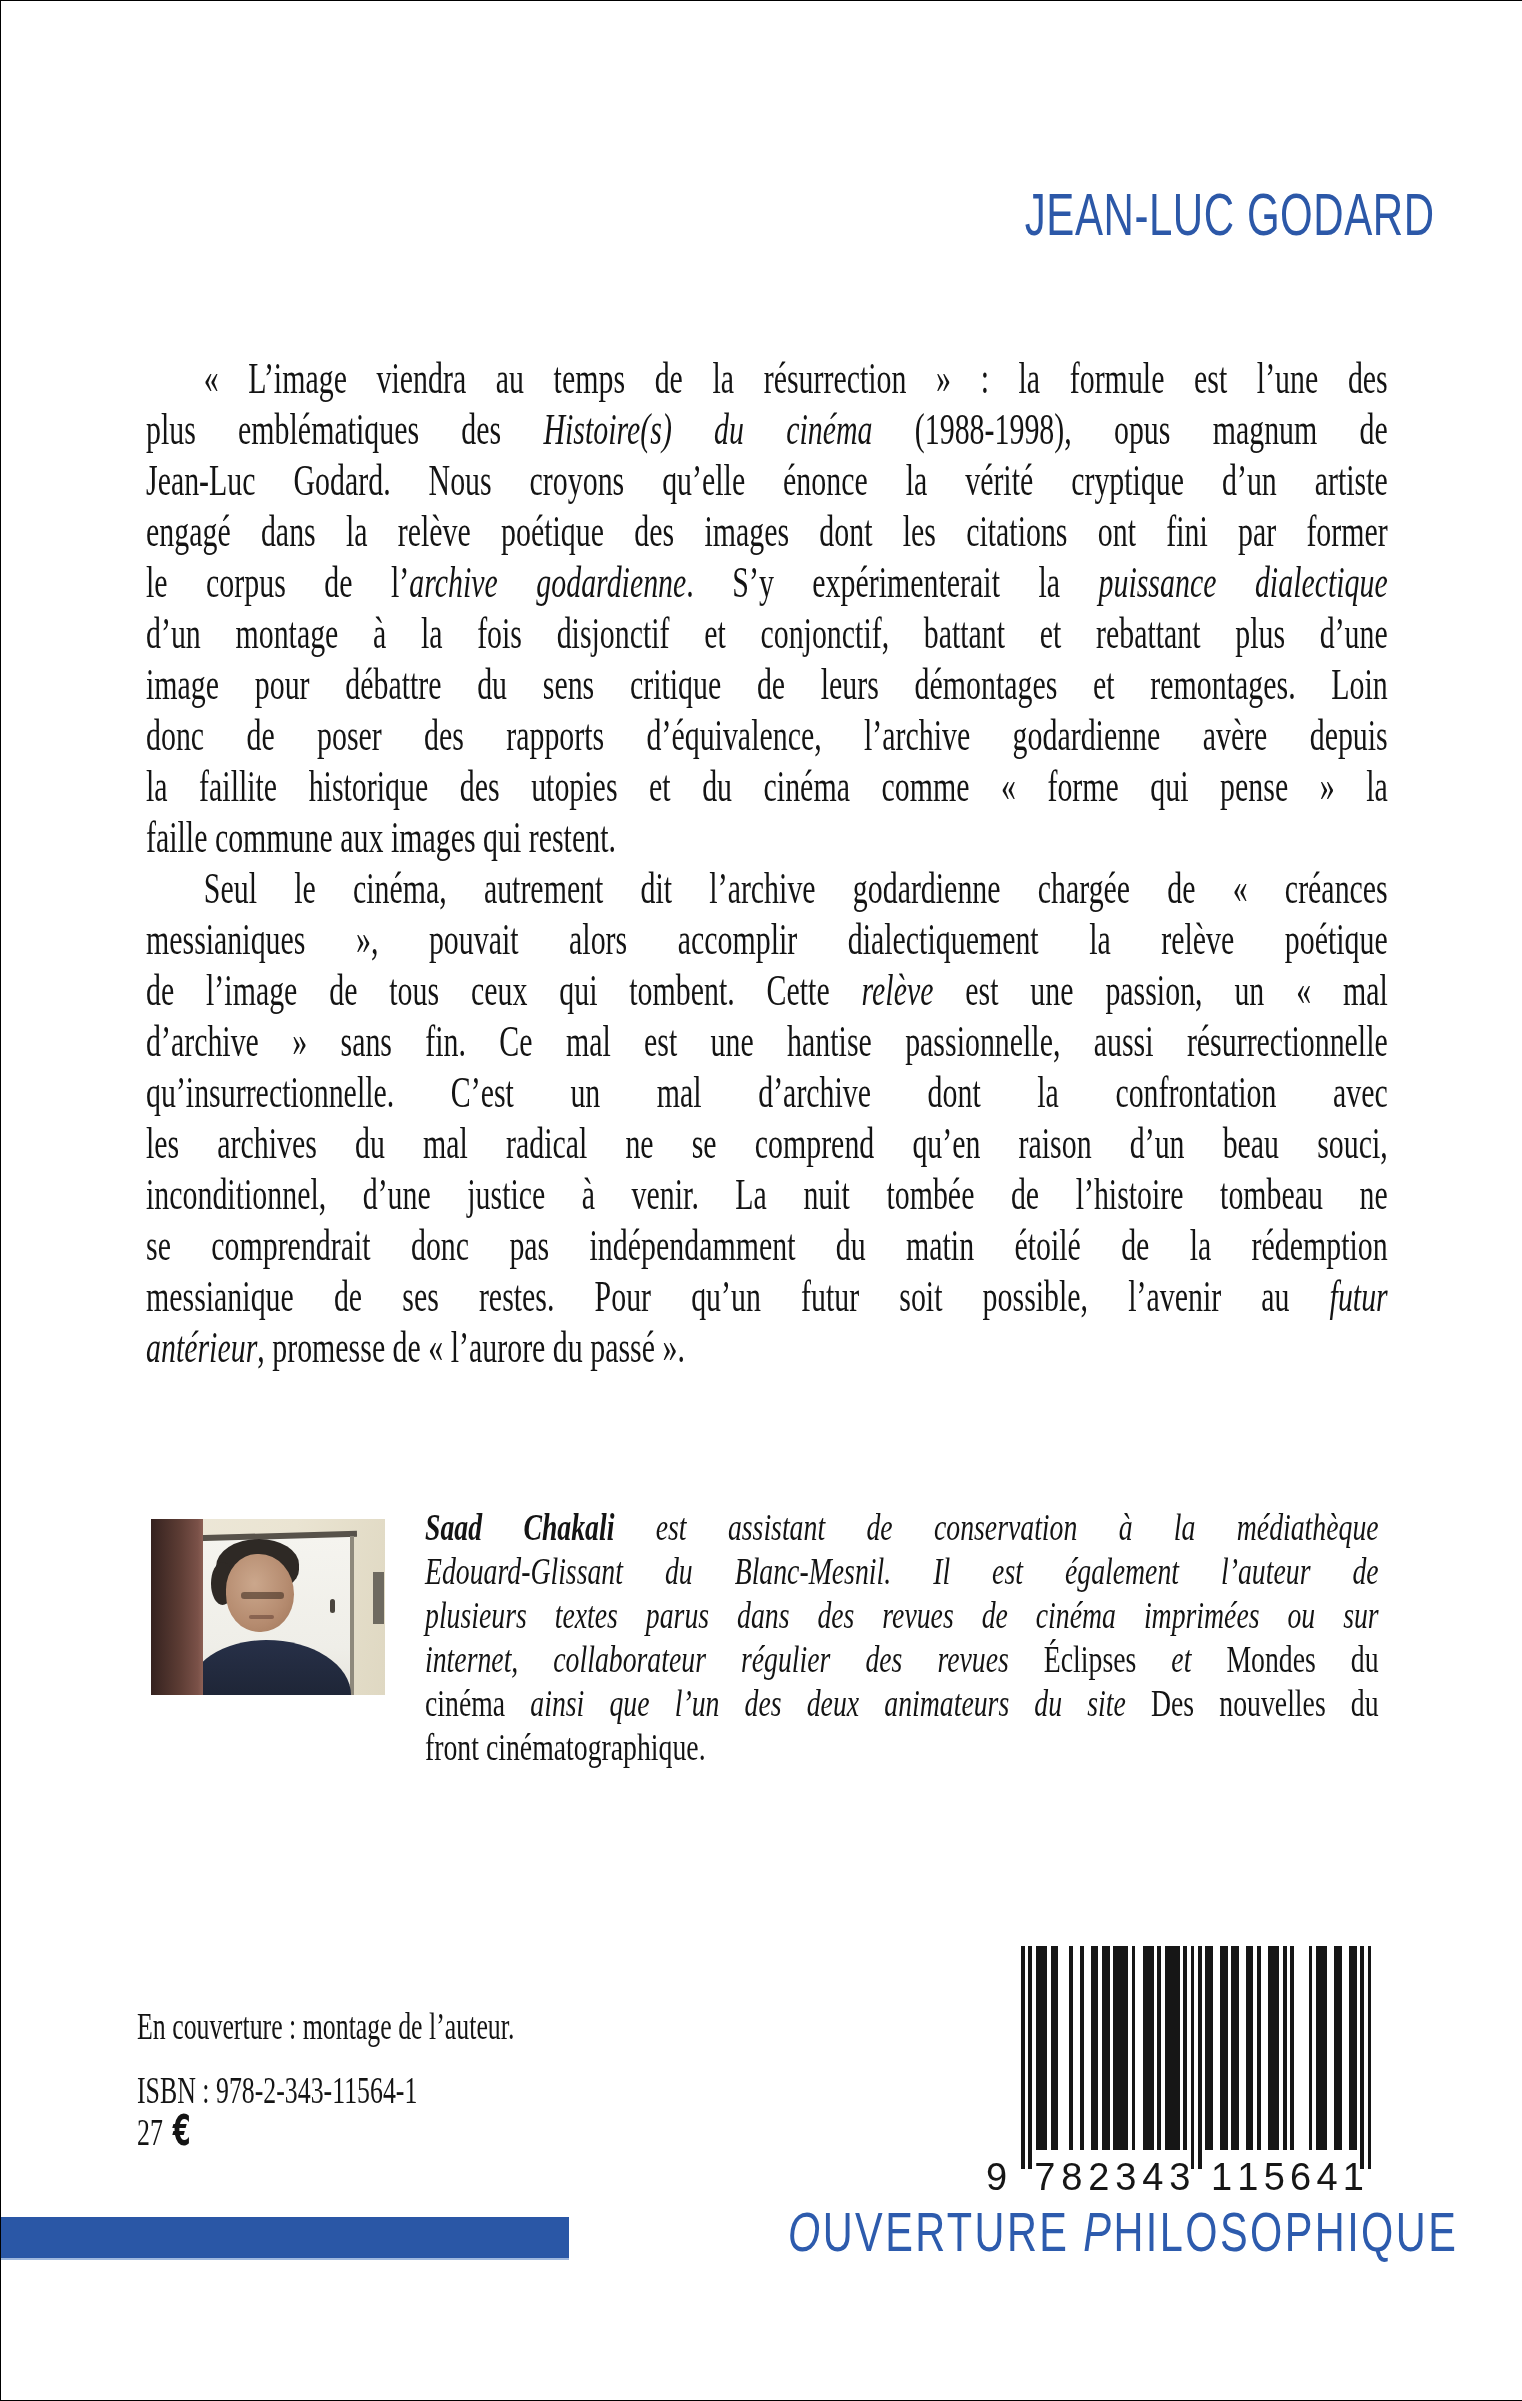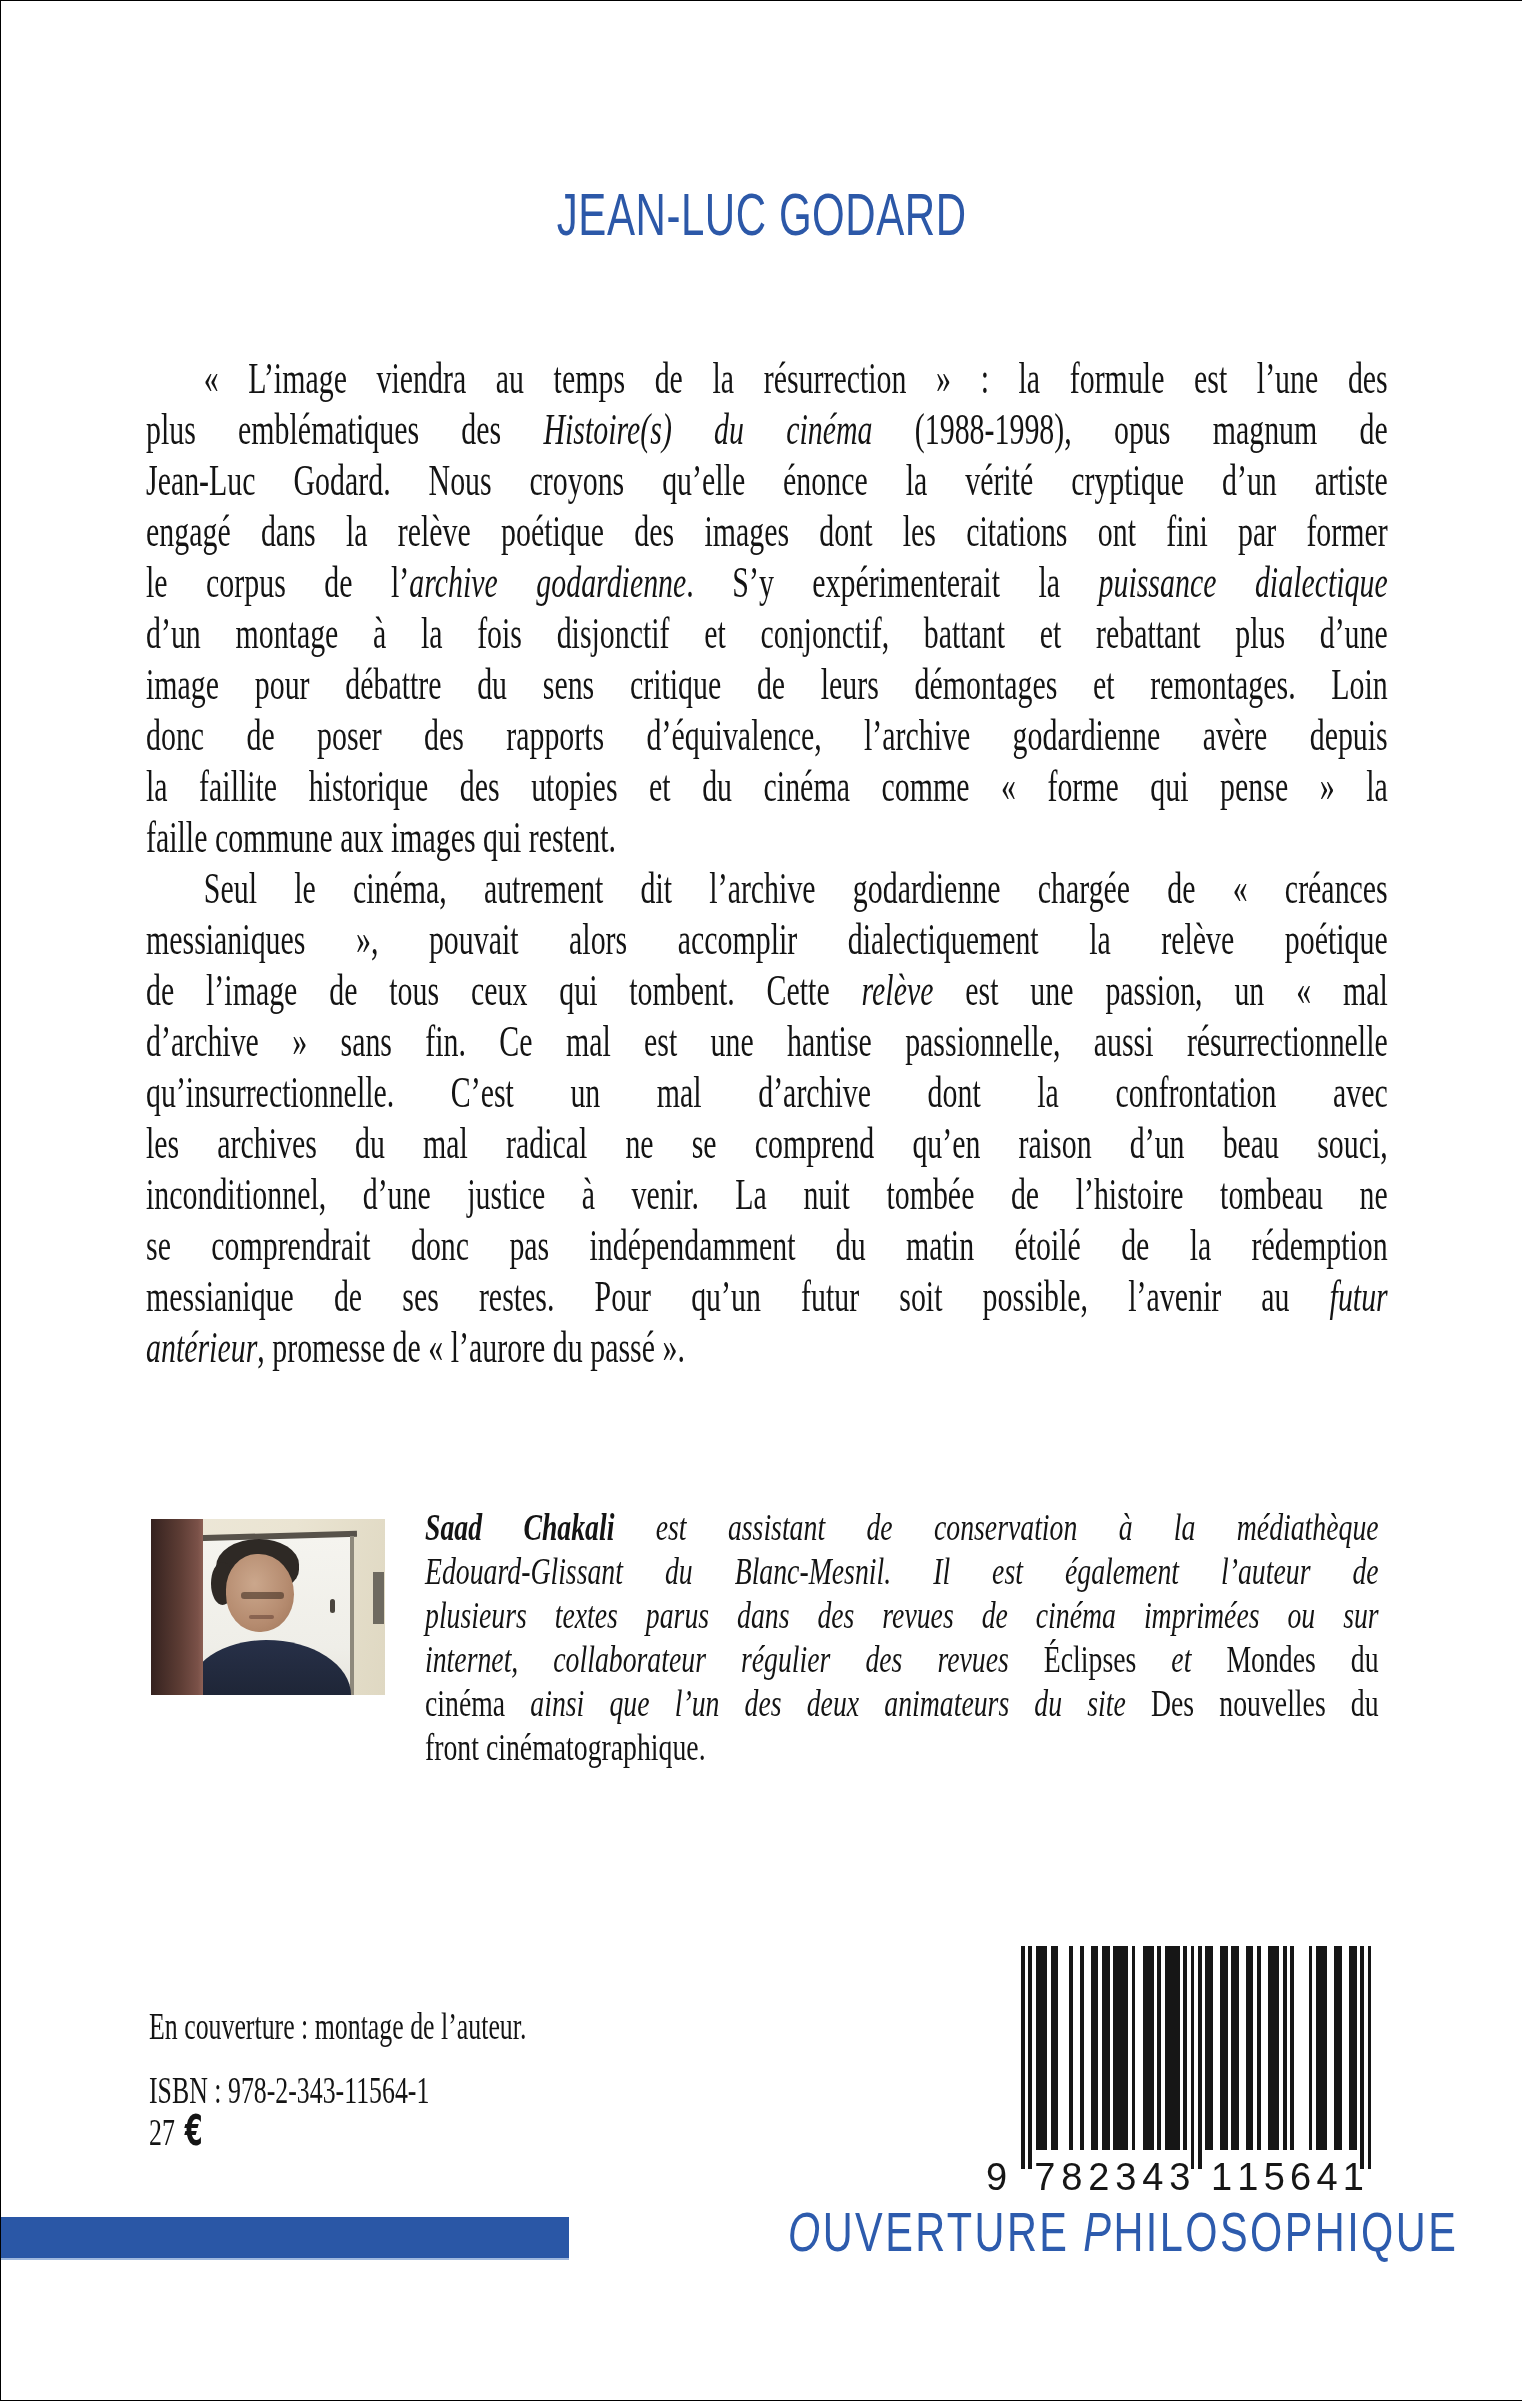--- a/index.html
+++ b/index.html
@@ -1,20 +1,20 @@
 <!DOCTYPE html>
 <html style="font-size:13.3px"><head>
 <meta charset="utf-8">
 <style>
   html,body{margin:0;padding:0;background:#888;}
   .page{position:relative;width:1523px;height:2401px;background:#fff;margin:0 auto;
         box-sizing:border-box;border:0.8px solid #000;overflow:hidden;
         font-family:"Liberation Serif",serif;color:#141414;}
   
-  .title{position:absolute;top:176px;left:0;width:100%;text-align:center;
+  .title{position:absolute;top:176px;left:0;width:100%;text-align:right;
          font-family:"Liberation Sans",sans-serif;color:#2C58A8;font-weight:400;}
   .title .tline{display:block;line-height:75px;font-size:60px;white-space:nowrap;}
   .title .tline>span{display:inline-block;transform:scaleX(0.70);transform-origin:center;letter-spacing:0.8px;}
   
   .synopsis{position:absolute;left:145px;top:352px;width:1869px;
             transform:scaleX(0.6644);transform-origin:0 0;
             font-size:45px;line-height:51px;}
   .tl{text-align:justify;text-align-last:justify;-moz-text-align-last:justify;}
   .tl.last{text-align-last:left;-moz-text-align-last:left;}
   .sline.ind{text-indent:87px;}
@@ -42,21 +42,21 @@
            background:radial-gradient(ellipse at 42% 38%,#CBA78C 0%,#B58B6F 60%,#9E7458 100%);
            border-radius:47% 53% 50% 50%;}
   .ph-eyes{position:absolute;left:90px;top:73px;width:43px;height:6.6px;background:rgba(55,38,28,.55);border-radius:3.3px;}
   .ph-mouth{position:absolute;left:98px;top:96px;width:25px;height:4.2px;background:rgba(90,55,45,.5);border-radius:2.5px;}
   .ph-shirt{position:absolute;left:37px;top:121px;width:163px;height:58px;
             background:linear-gradient(180deg,#273048 0%,#1E2536 100%);
             border-radius:48% 52% 0 0 / 90% 95% 0 0;}
   .ph-frame{position:absolute;left:0;top:0;width:52px;height:176px;
             background:linear-gradient(90deg,#35221F 0%,#5C3C34 55%,#7A5148 90%,#8C6055 100%);}
   
-  .foot-line{position:absolute;left:148px;white-space:nowrap;font-size:38px;line-height:43px;}
+  .foot-line{position:absolute;left:136px;white-space:nowrap;font-size:38px;line-height:43px;}
   .foot-line>span{display:inline-block;transform:scaleX(0.68);transform-origin:0 50%;}
   .cover-note{top:2004px;}
   .isbn{top:2068px;}
   .price{top:2108px;}
   .price .euro{font-family:"DejaVu Sans",sans-serif;font-weight:700;font-size:42px;margin-left:13.3px;
                display:inline-block;transform:scaleX(0.9);}
   
   .barcode{position:absolute;left:1020px;top:1945px;width:356px;height:249px;}
   .bars{display:flex;align-items:flex-start;}
   .bc-m{display:block;width:3.7px;height:204px;}

